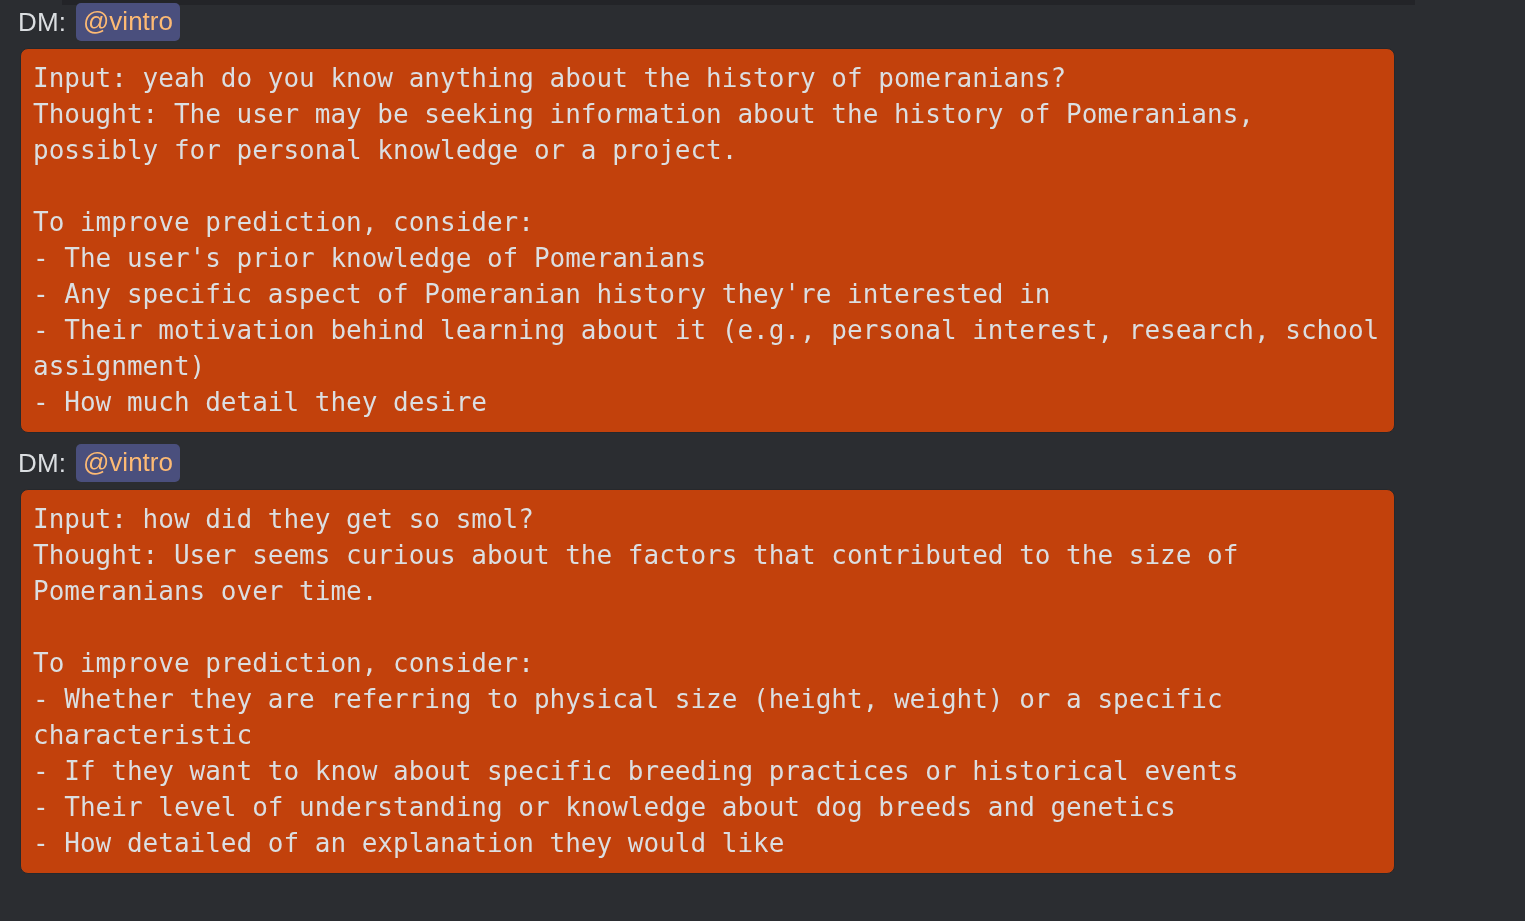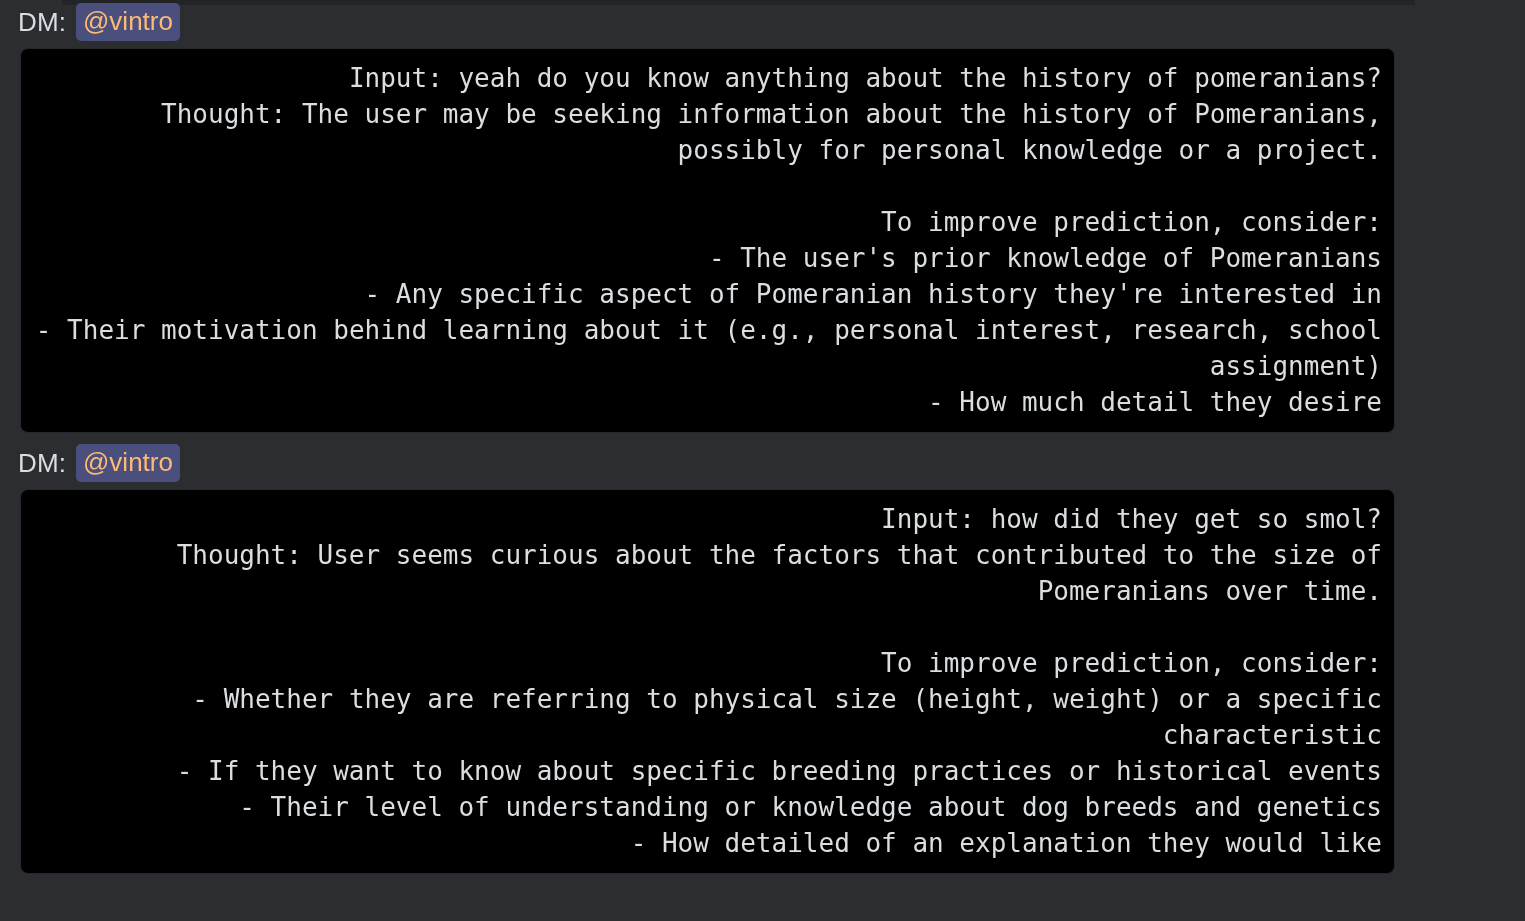--- a/index.html
+++ b/index.html
@@ -57,26 +57,25 @@
     color: #fdba74;
     font-size: 26px;
     line-height: 30px;
     border-radius: 5px;
     padding: 3px 7px 5px 7px;
     margin-left: 10px;
     white-space: pre;
   }
   .codeblock {
     margin: 4px 20px 0 20px;
-    background: #000000;
+    background: #c2410c;
     border: 1px solid #26282c;
     border-radius: 8px;
     box-sizing: border-box;
     padding: 11px 12px 12px 12px;
-    text-align: right;
   }
   .codeblock pre {
     margin: 0;
     font-family: "DejaVu Sans Mono", "Liberation Mono", monospace;
     font-size: 26px;
     line-height: 36px;
     color: #dbdee1;
     white-space: pre-wrap;
     word-break: break-word;
     overflow-wrap: anywhere;

